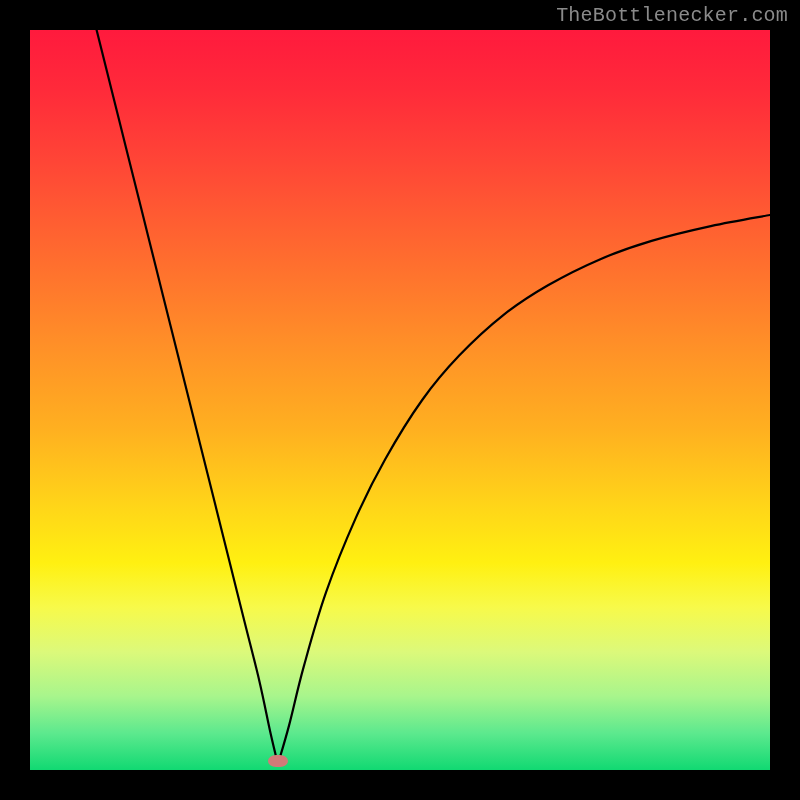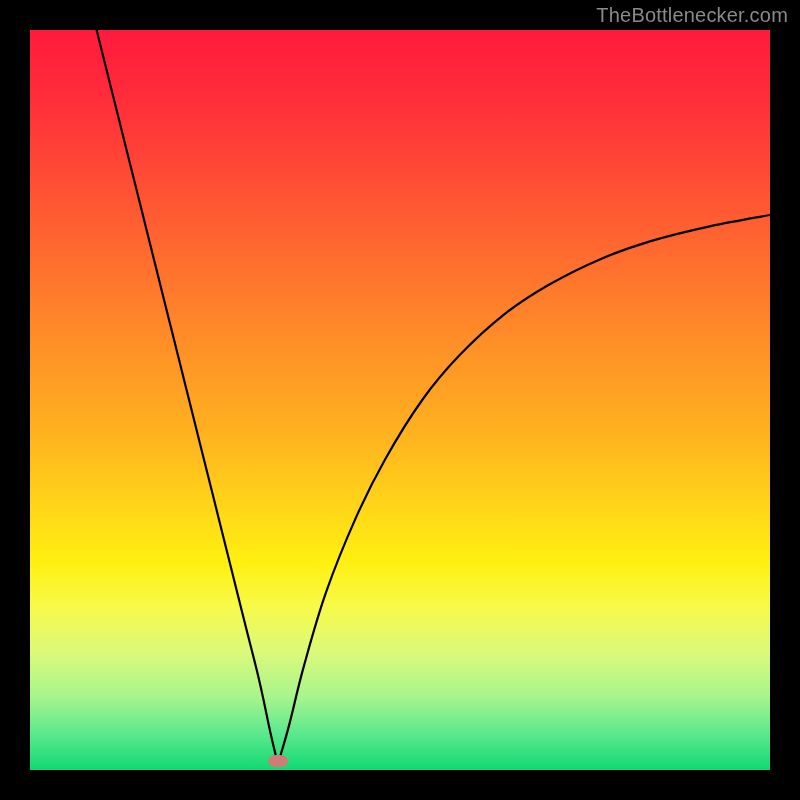--- a/index.html
+++ b/index.html
@@ -43,21 +43,21 @@
     position: absolute;
     width: 20px;
     height: 12px;
     border-radius: 8px / 6px;
     transform: translate(-50%, -50%);
   }
   .watermark {
     position: absolute;
     top: 4px;
     right: 12px;
-    font-family: Liberation Sans, sans-serif;
+    font-family: Liberation Mono, monospace;
     font-size: 20px;
     color: #8a8a8a;
     letter-spacing: 0.2px;
     user-select: none;
   }
 </style>
 </head>
 <body>
 
 <div class="stage">

